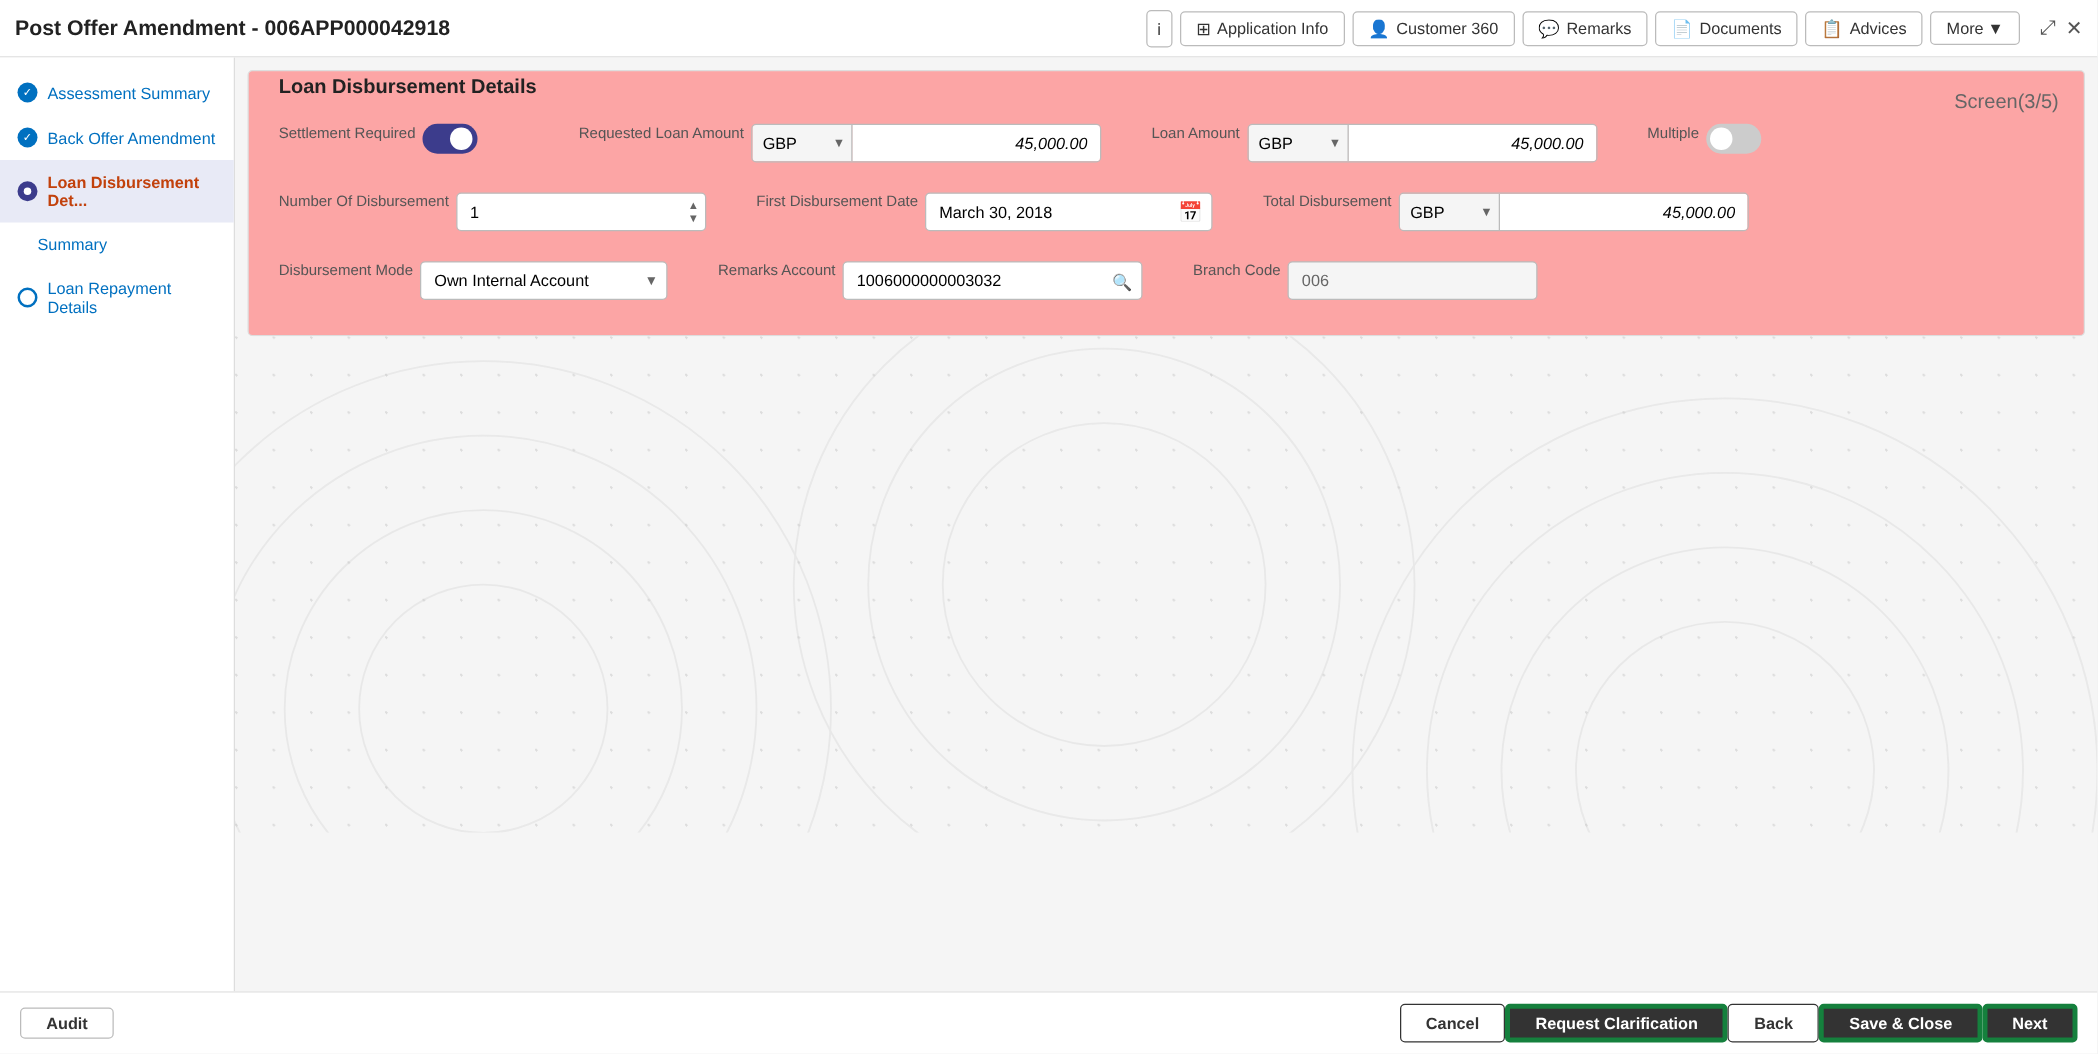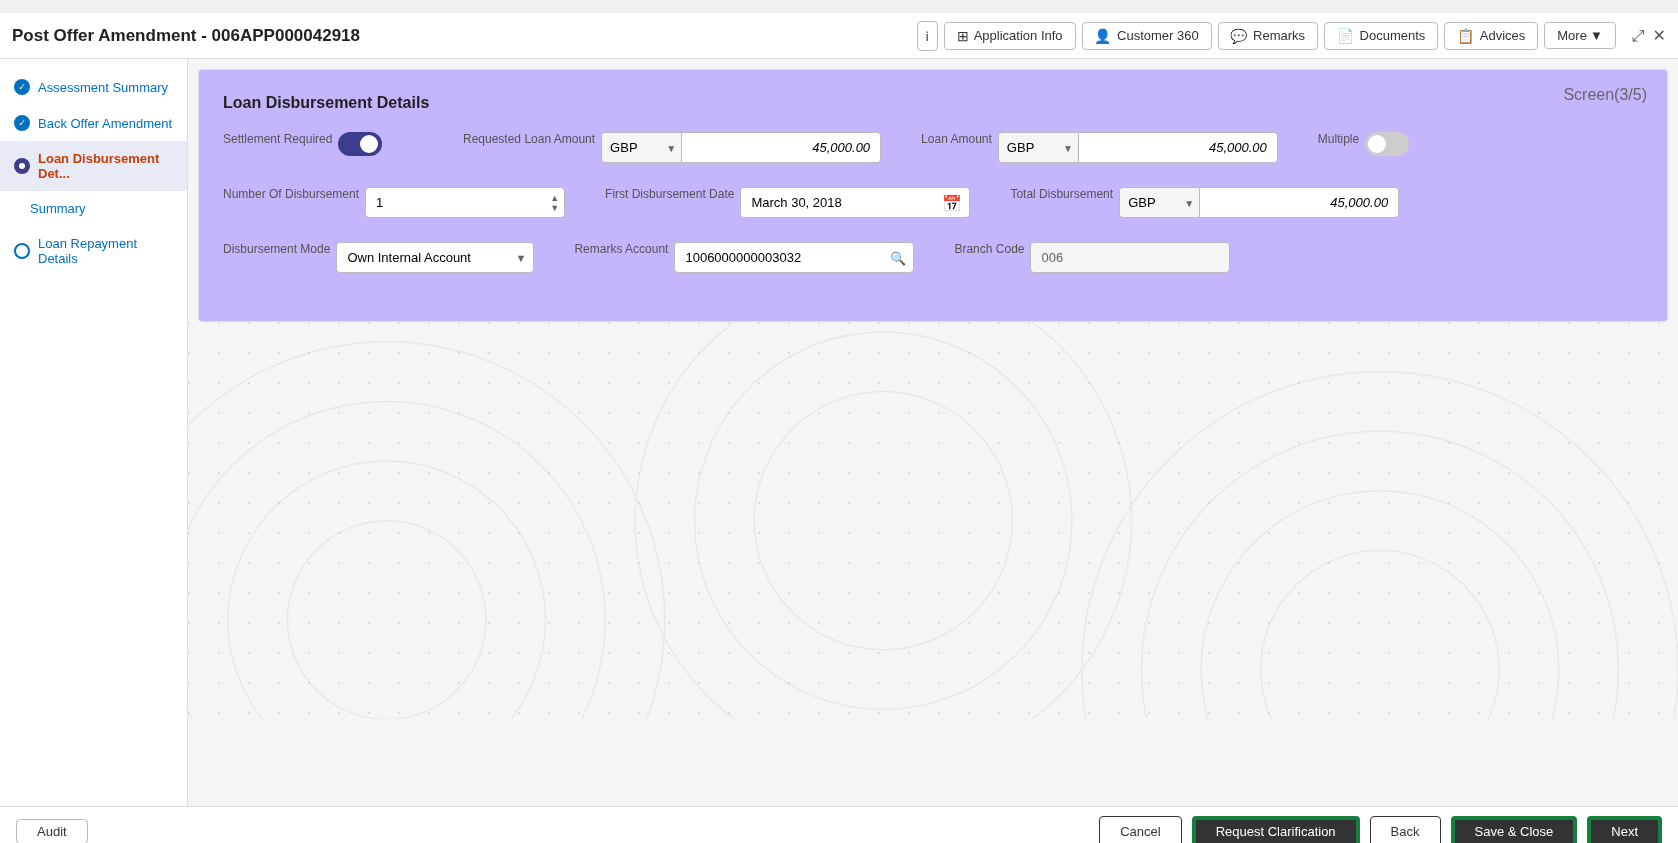--- a/index.html
+++ b/index.html
@@ -5,21 +5,20 @@
     * { box-sizing: border-box; margin: 0; padding: 0; font-family: Arial, sans-serif; font-size: 13px; }
     body { background: #f0f0f0; width: 1678px; height: 843px; overflow: hidden; position: relative; }
 
     
     .header {
       display: flex; align-items: center;
       background: #fff;
       border-bottom: 1px solid #ddd;
       padding: 0 12px;
       height: 46px;
-      margin-top: 13px;
     }
     .header-title {
       font-size: 17px; font-weight: bold; color: #222;
       flex: 1;
     }
     .header-btns { display: flex; align-items: center; gap: 6px; }
     .header-btn {
       display: flex; align-items: center; gap: 5px;
       border: 1px solid #bbb; background: #fff; padding: 5px 12px;
       border-radius: 4px; cursor: pointer; color: #333; font-size: 13px;
@@ -66,25 +65,25 @@
     }
 
     
     .main-content {
       flex: 1; background: #f5f5f5; overflow-y: auto;
       padding: 0;
     }
 
     
     .card {
-      background: #c4b5fd;
+      background: #fca5a5;
       margin: 10px 10px 0 10px;
       border: 1px solid #ddd;
       border-radius: 4px;
-      padding: 24px 24px;
+      padding: 4px 24px;
       position: relative;
     }
     .card-title {
       font-size: 16px; font-weight: bold; color: #222;
       margin-bottom: 20px;
     }
     .screen-info {
       position: absolute; top: 16px; right: 20px;
       font-size: 16px; color: #666;
     }
@@ -217,24 +216,24 @@
     
     .footer {
       height: 50px;
       background: #fff;
       border-top: 1px solid #ddd;
       display: flex; align-items: center;
       padding: 0 16px;
       gap: 10px;
     }
     .footer-left { flex: 1; }
-    .footer-right { display: flex; gap: 10px; }
+    .footer-right { display: flex; }
     .btn {
       padding: 4px 20px; border-radius: 4px; cursor: pointer;
-      font-size: 13px; font-weight: normal;
+      font-size: 13px; font-weight: bold;
     }
     .btn-outline { background: #fff; border: 1px solid #333; color: #333; }
     .btn-dark { background: #333; border: 4px solid #15803d; color: #fff; }
     .btn-audit { background: #fff; border: 1px solid #bbb; color: #333; }
   </style>
 </head>
 <body>
 
 <div class="header">
   <span class="header-title">Post Offer Amendment - 006APP000042918</span>

